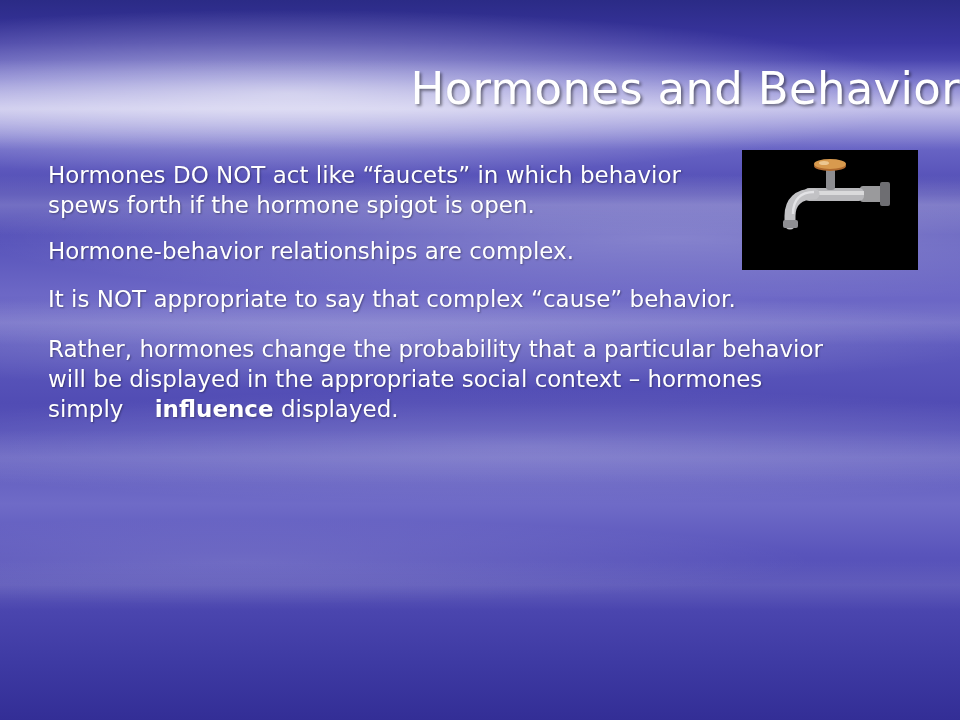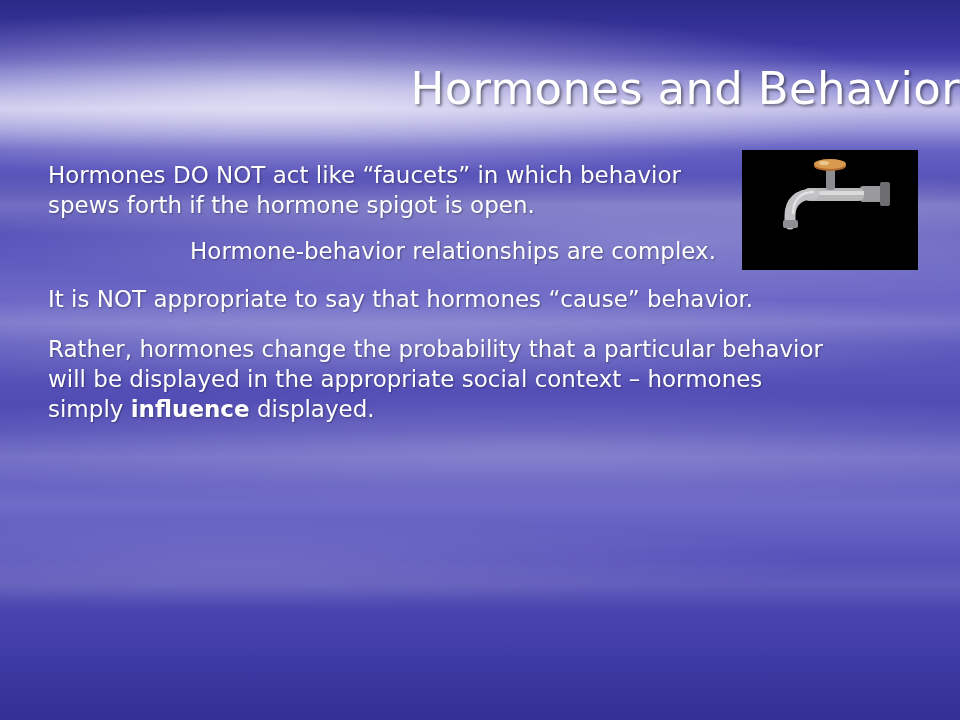--- a/index.html
+++ b/index.html
@@ -80,25 +80,25 @@
   }
 
   .para {
     color: #ffffff;
     font-size: 23px;
     line-height: 30px;
     text-shadow: 1px 1px 2px rgba(0,0,0,0.35);
     margin: 0 0 16px 0;
   }
   .para.p1 { width: 640px; }
-  .para.p2 { margin-bottom: 18px; text-align: center; }
+  .para.p2 { margin-bottom: 18px; }
   .para.p3 { margin-bottom: 20px; }
   .para.p4 { width: 790px; margin-bottom: 0; }
 
-  .bold-word { font-weight: bold; }
+  .bold-word { font-weight: bold; margin-left: 24px; }
 
   
   #faucet-image {
     position: absolute;
     top: 150px;
     left: 742px;
     width: 176px;
     height: 120px;
     background: #000000;
     z-index: 6;
@@ -115,21 +115,21 @@
   <div class="haze h2"></div>
   <div class="haze h3"></div>
   <div class="haze h4"></div>
   <div class="haze h5"></div>
 
   <div id="title">Hormones and Behavior</div>
 
   <div id="body-area">
     <p class="para p1">Hormones DO NOT act like “faucets” in which behavior spews forth if the hormone spigot is open.</p>
     <p class="para p2">Hormone-behavior relationships are complex.</p>
-    <p class="para p3">It is NOT appropriate to say that hormones “cause” behavior.</p>
+    <p class="para p3">It is NOT appropriate to say that complex “cause” behavior.</p>
     <p class="para p4"><span>Rather, hormones change the probability that a particular behavior will be displayed in the appropriate social context – hormones simply </span><span class="bold-word">influence</span><span> displayed.</span></p>
   </div>
 
   <div id="faucet-image">
     <svg width="176" height="120" viewBox="0 0 176 120">
       <rect x="0" y="0" width="176" height="120" fill="#000000"></rect>
 
       <rect x="118" y="36" width="26" height="16" rx="3" fill="#9a9a9c"></rect>
       <rect x="138" y="32" width="10" height="24" rx="2" fill="#6e6e72"></rect>
 

